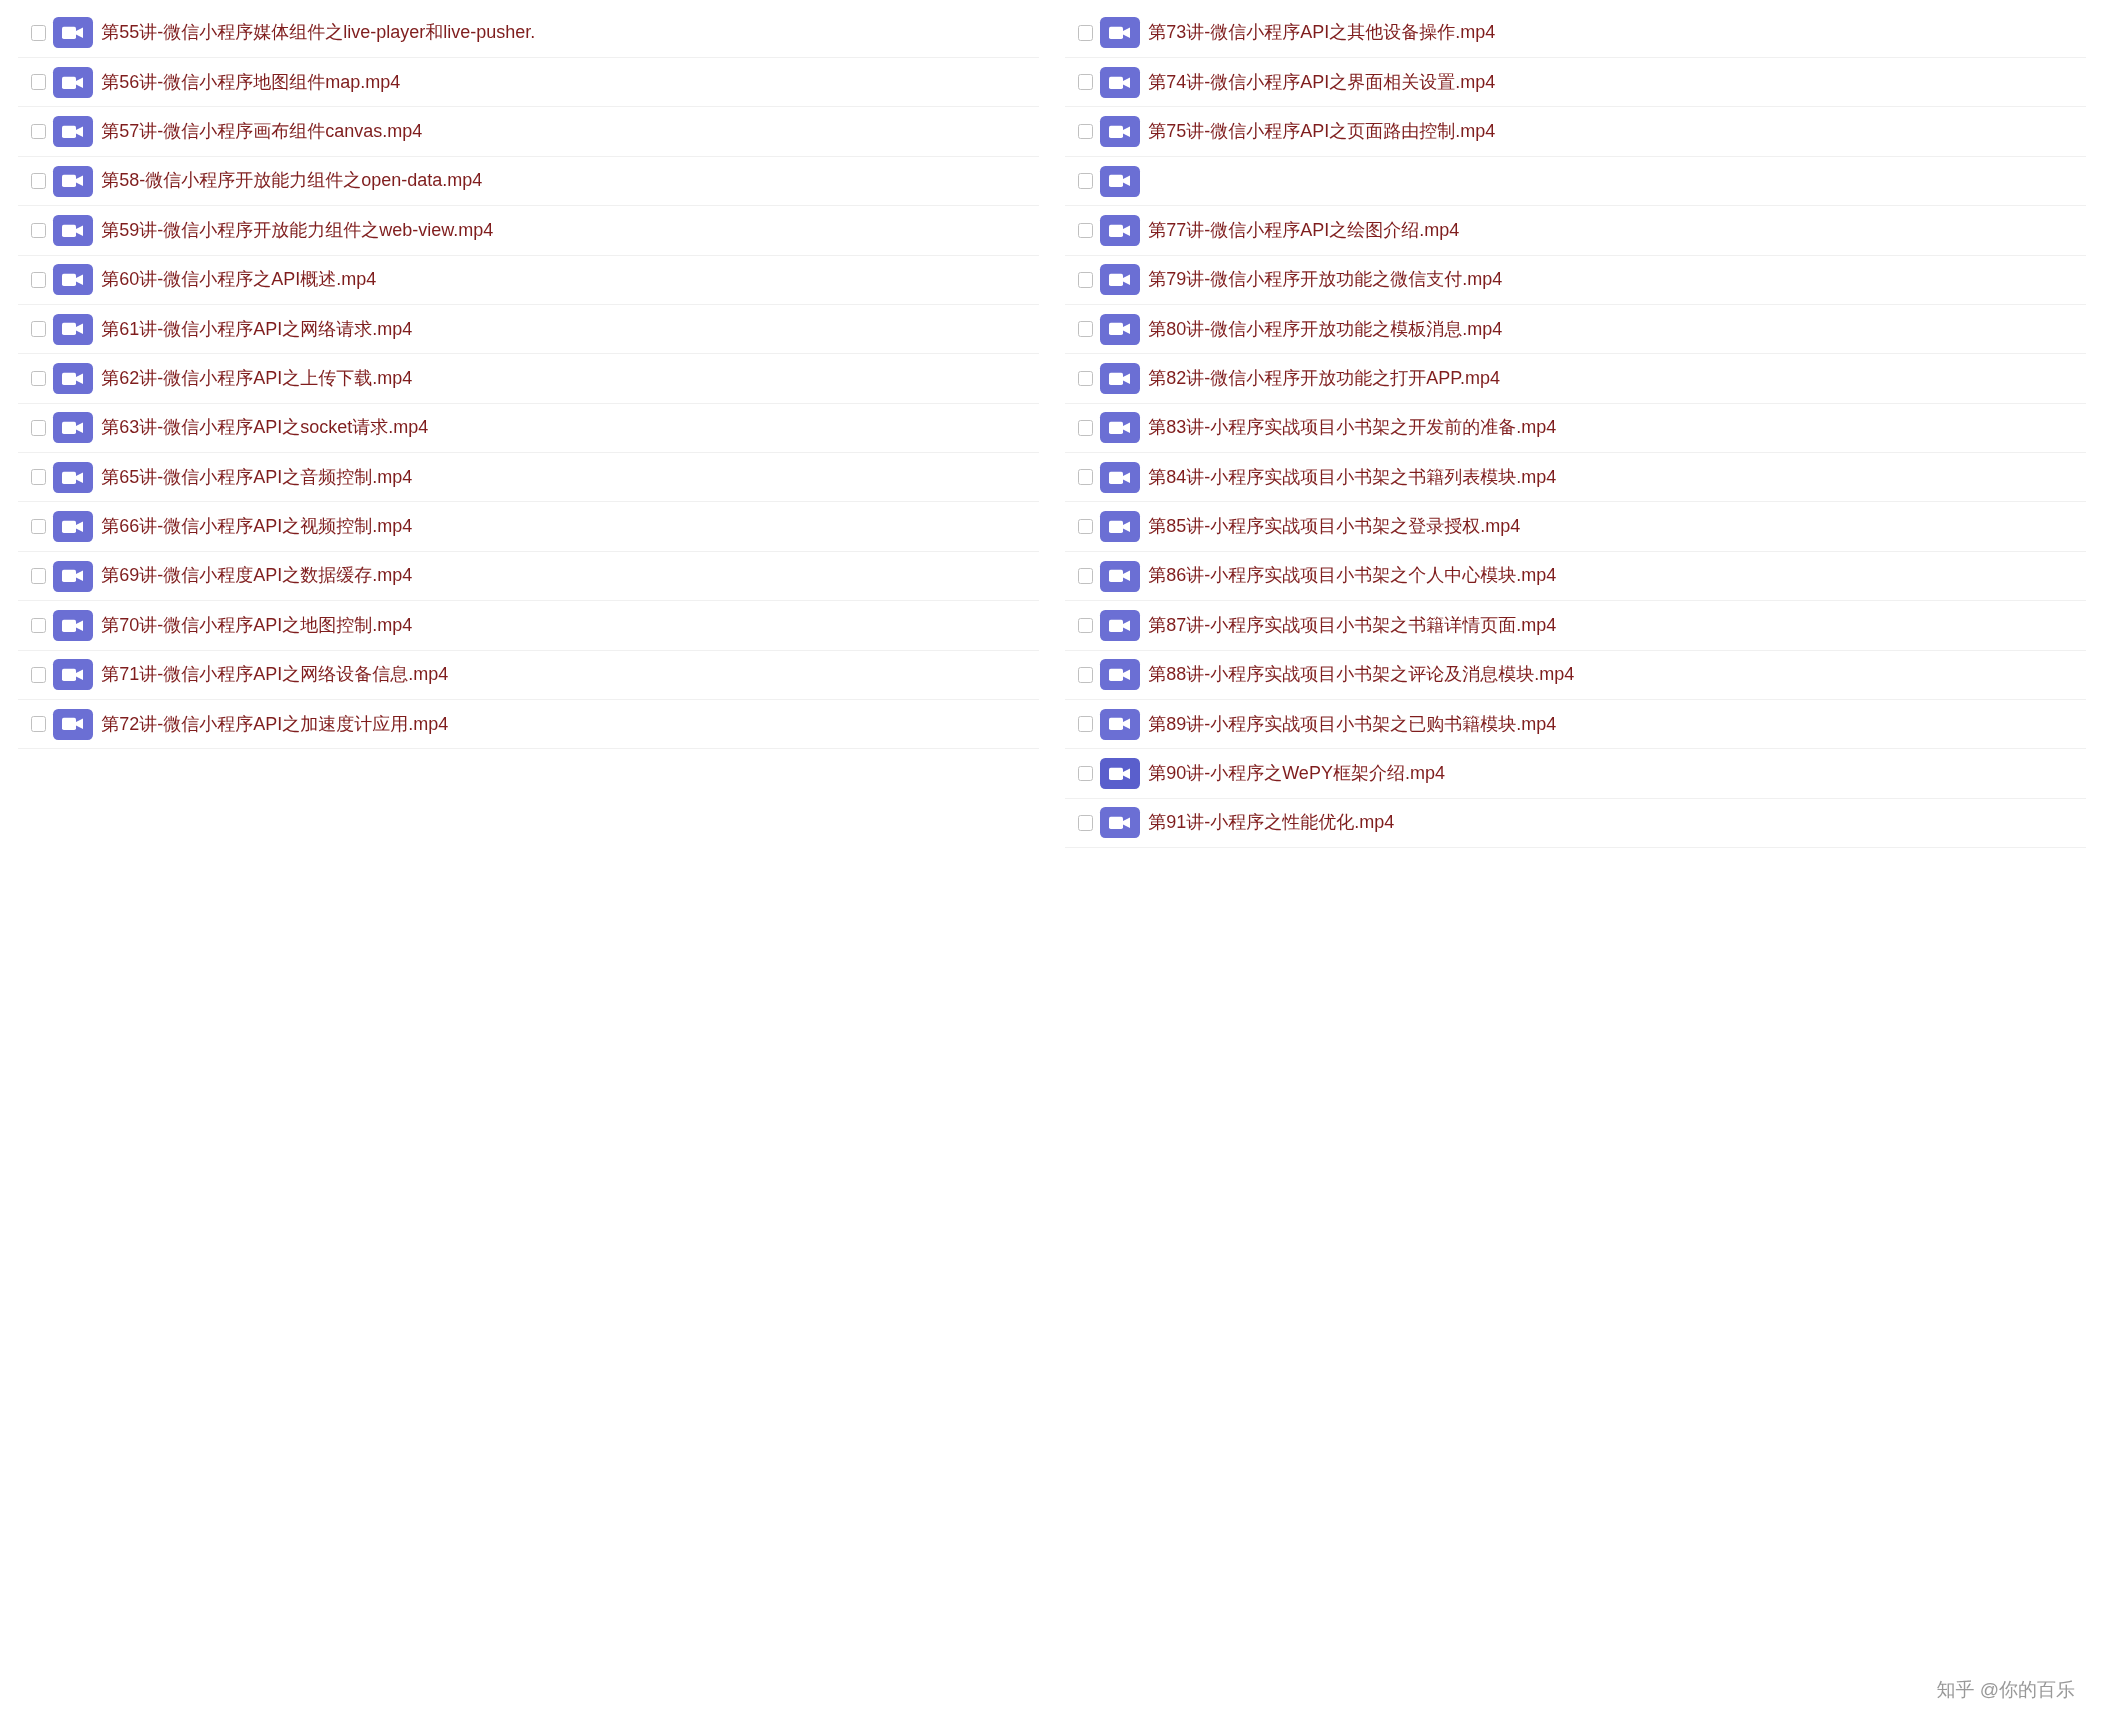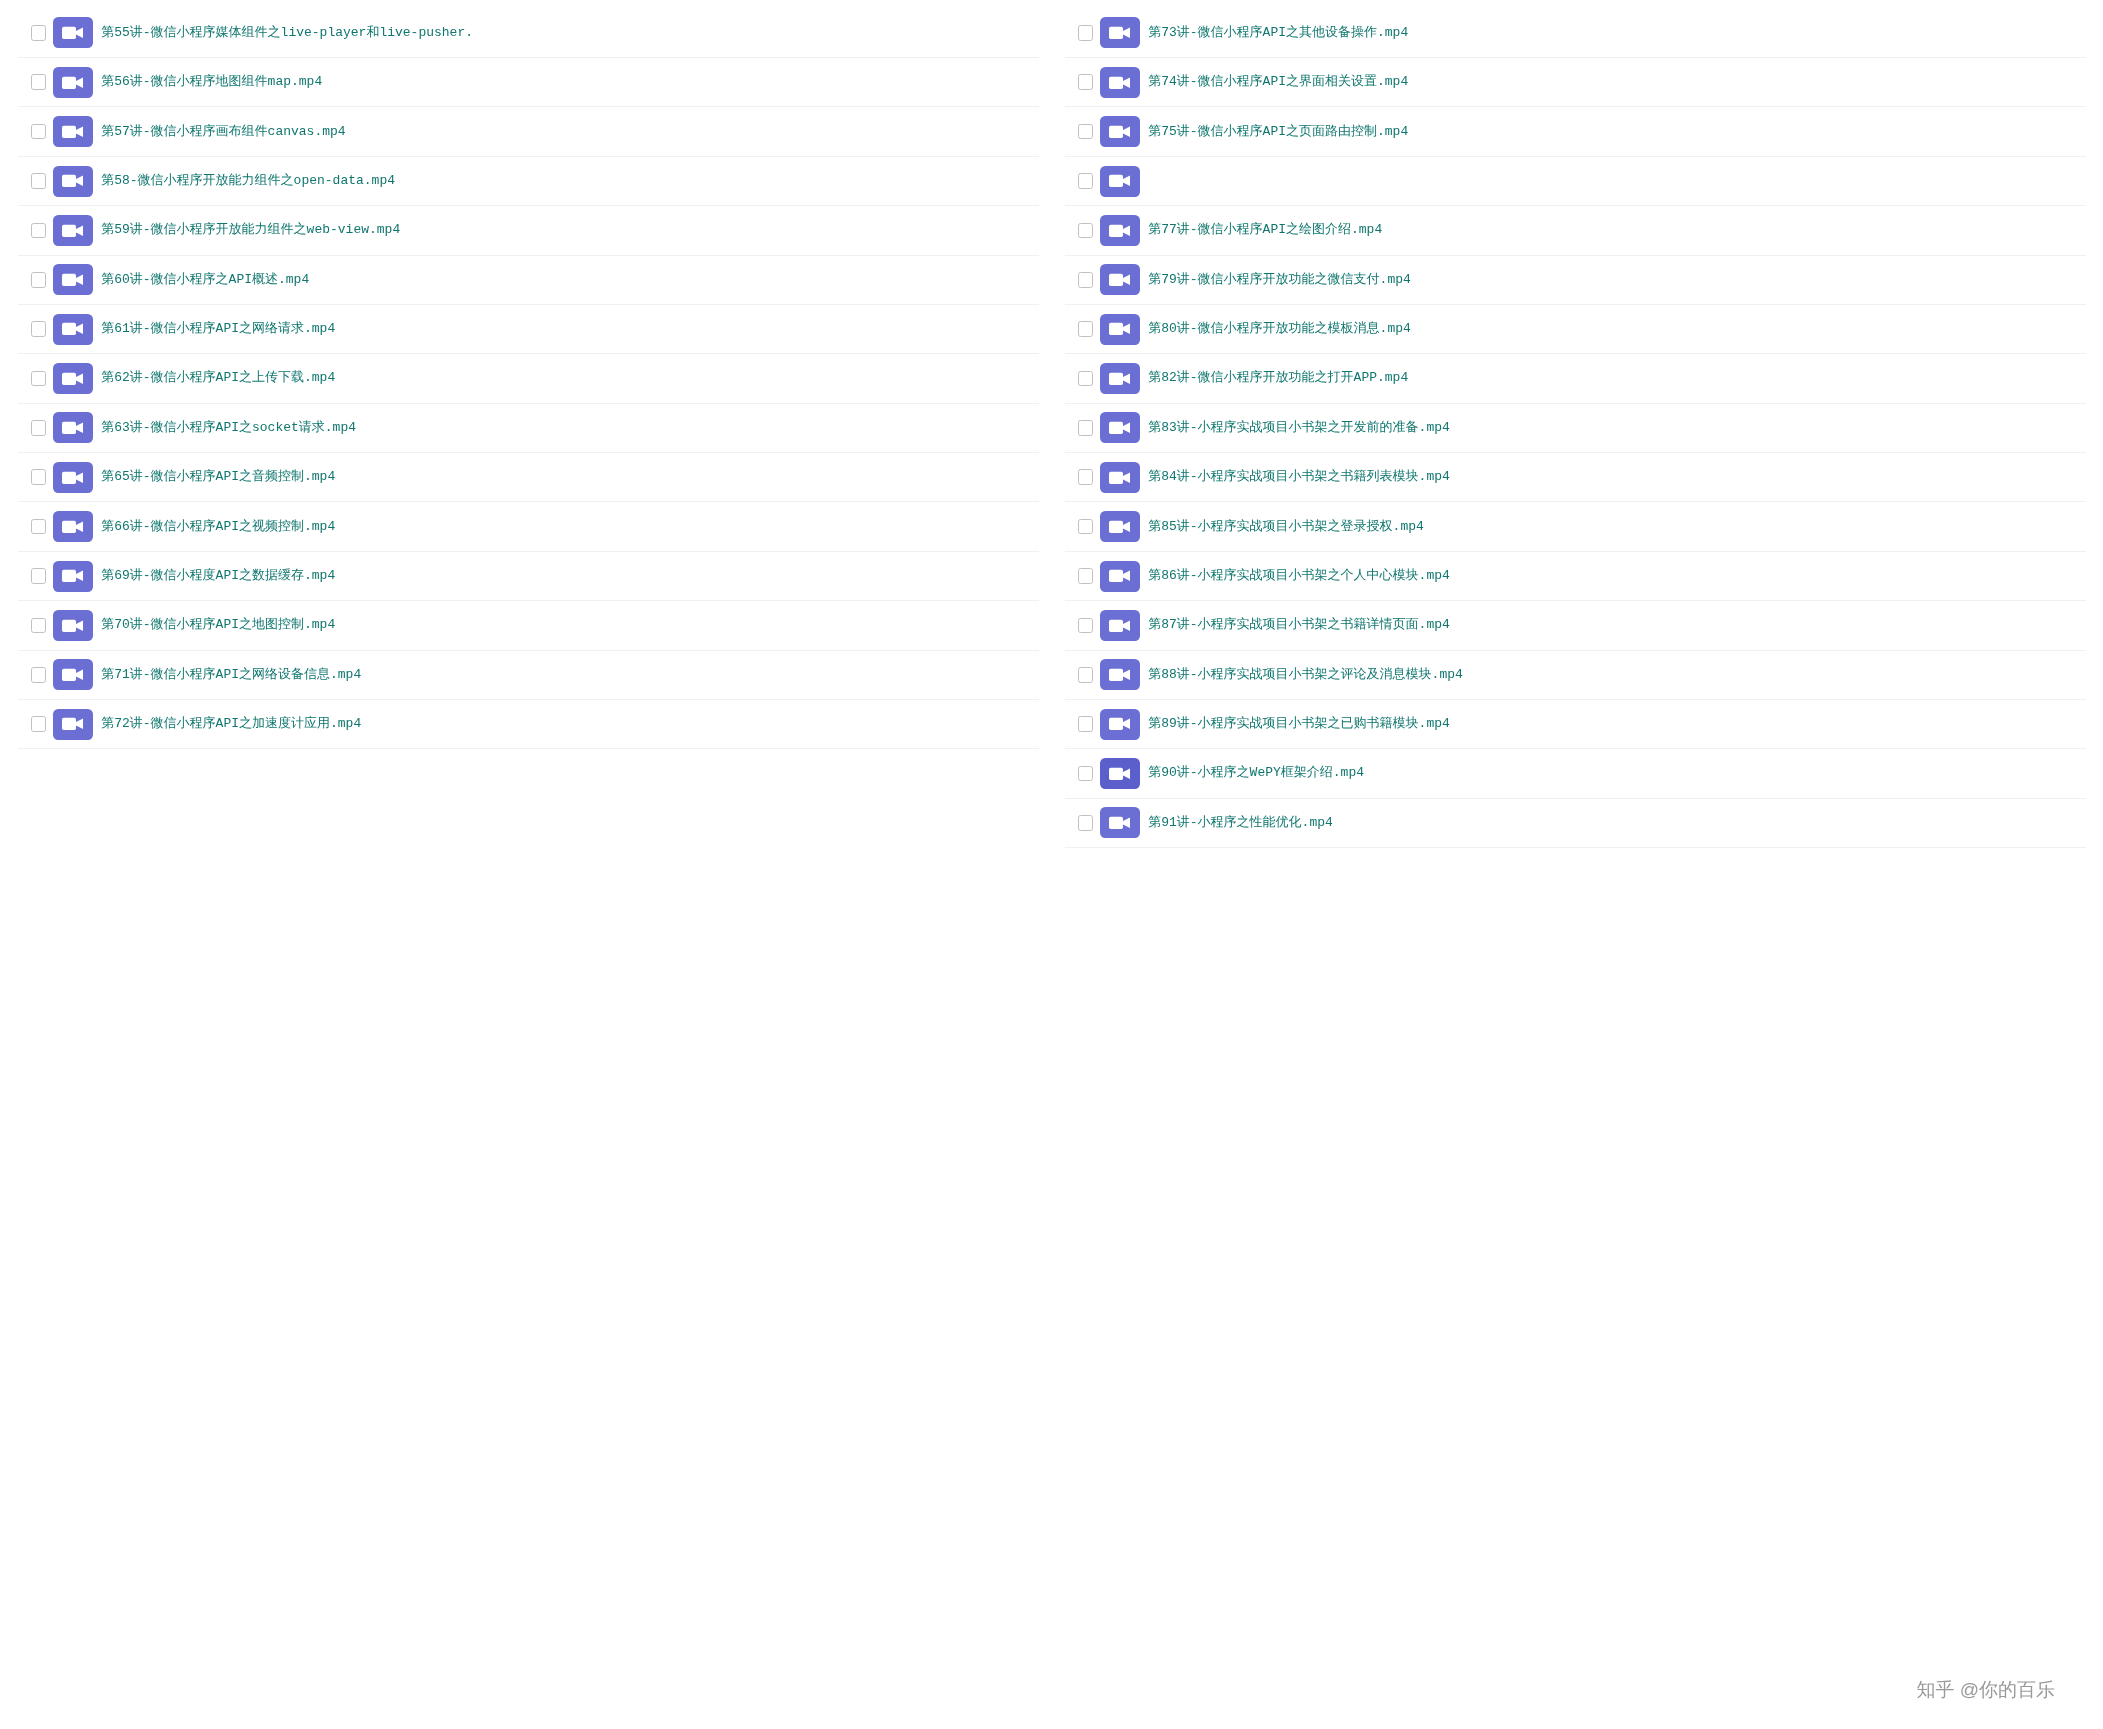--- a/index.html
+++ b/index.html
@@ -39,34 +39,33 @@
     }
     .checkbox {
       width: 15.7px;
       height: 15.7px;
       border: 1.7px solid #c0c0c0;
       border-radius: 2.6px;
       background: white;
       cursor: pointer;
     }
     .item-text {
-      font-size: 13px;
-      color: #0f766e;
+      font-size: 18px;
+      color: #7f1d1d;
       line-height: 1.4;
       flex: 1;
-      font-family: Liberation Mono, monospace;
     }
     .divider-column {
       width: 26px;
       flex-shrink: 0;
     }
     .watermark {
       position: fixed;
       bottom: 26px;
-      right: 48px;
+      right: 28px;
       font-size: 19px;
       color: #999;
       font-weight: 500;
     }
 
     
     .icon-cam {
       width: 40px;
       height: 31px;
       background: #6b6fd4;

